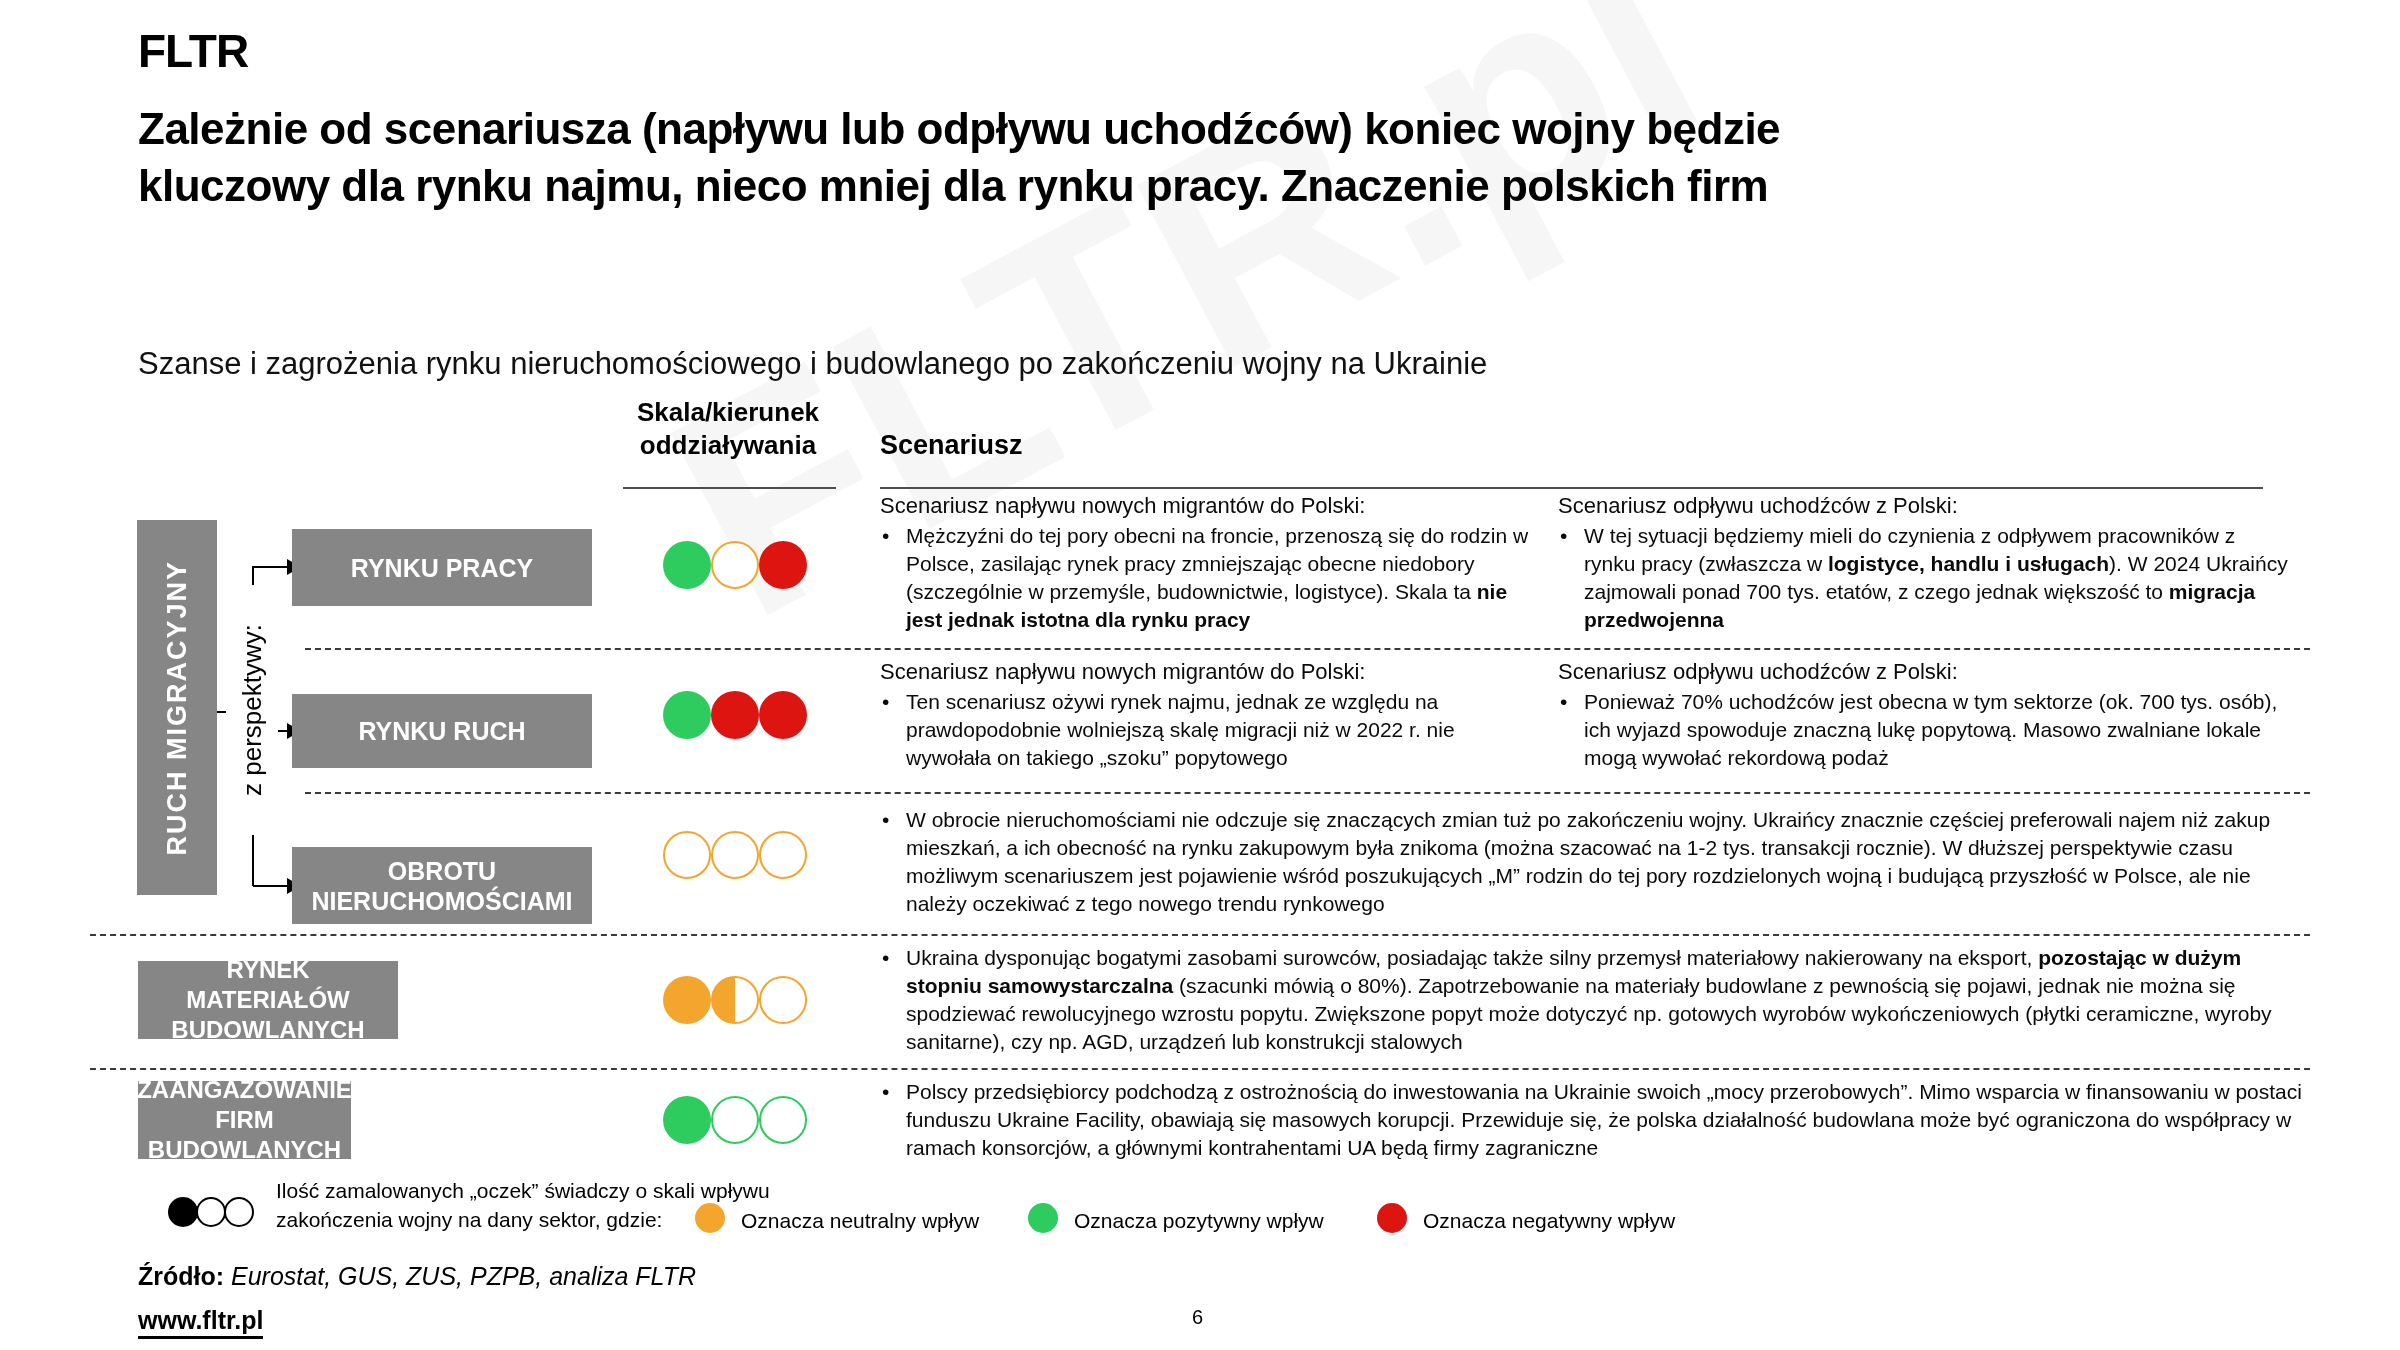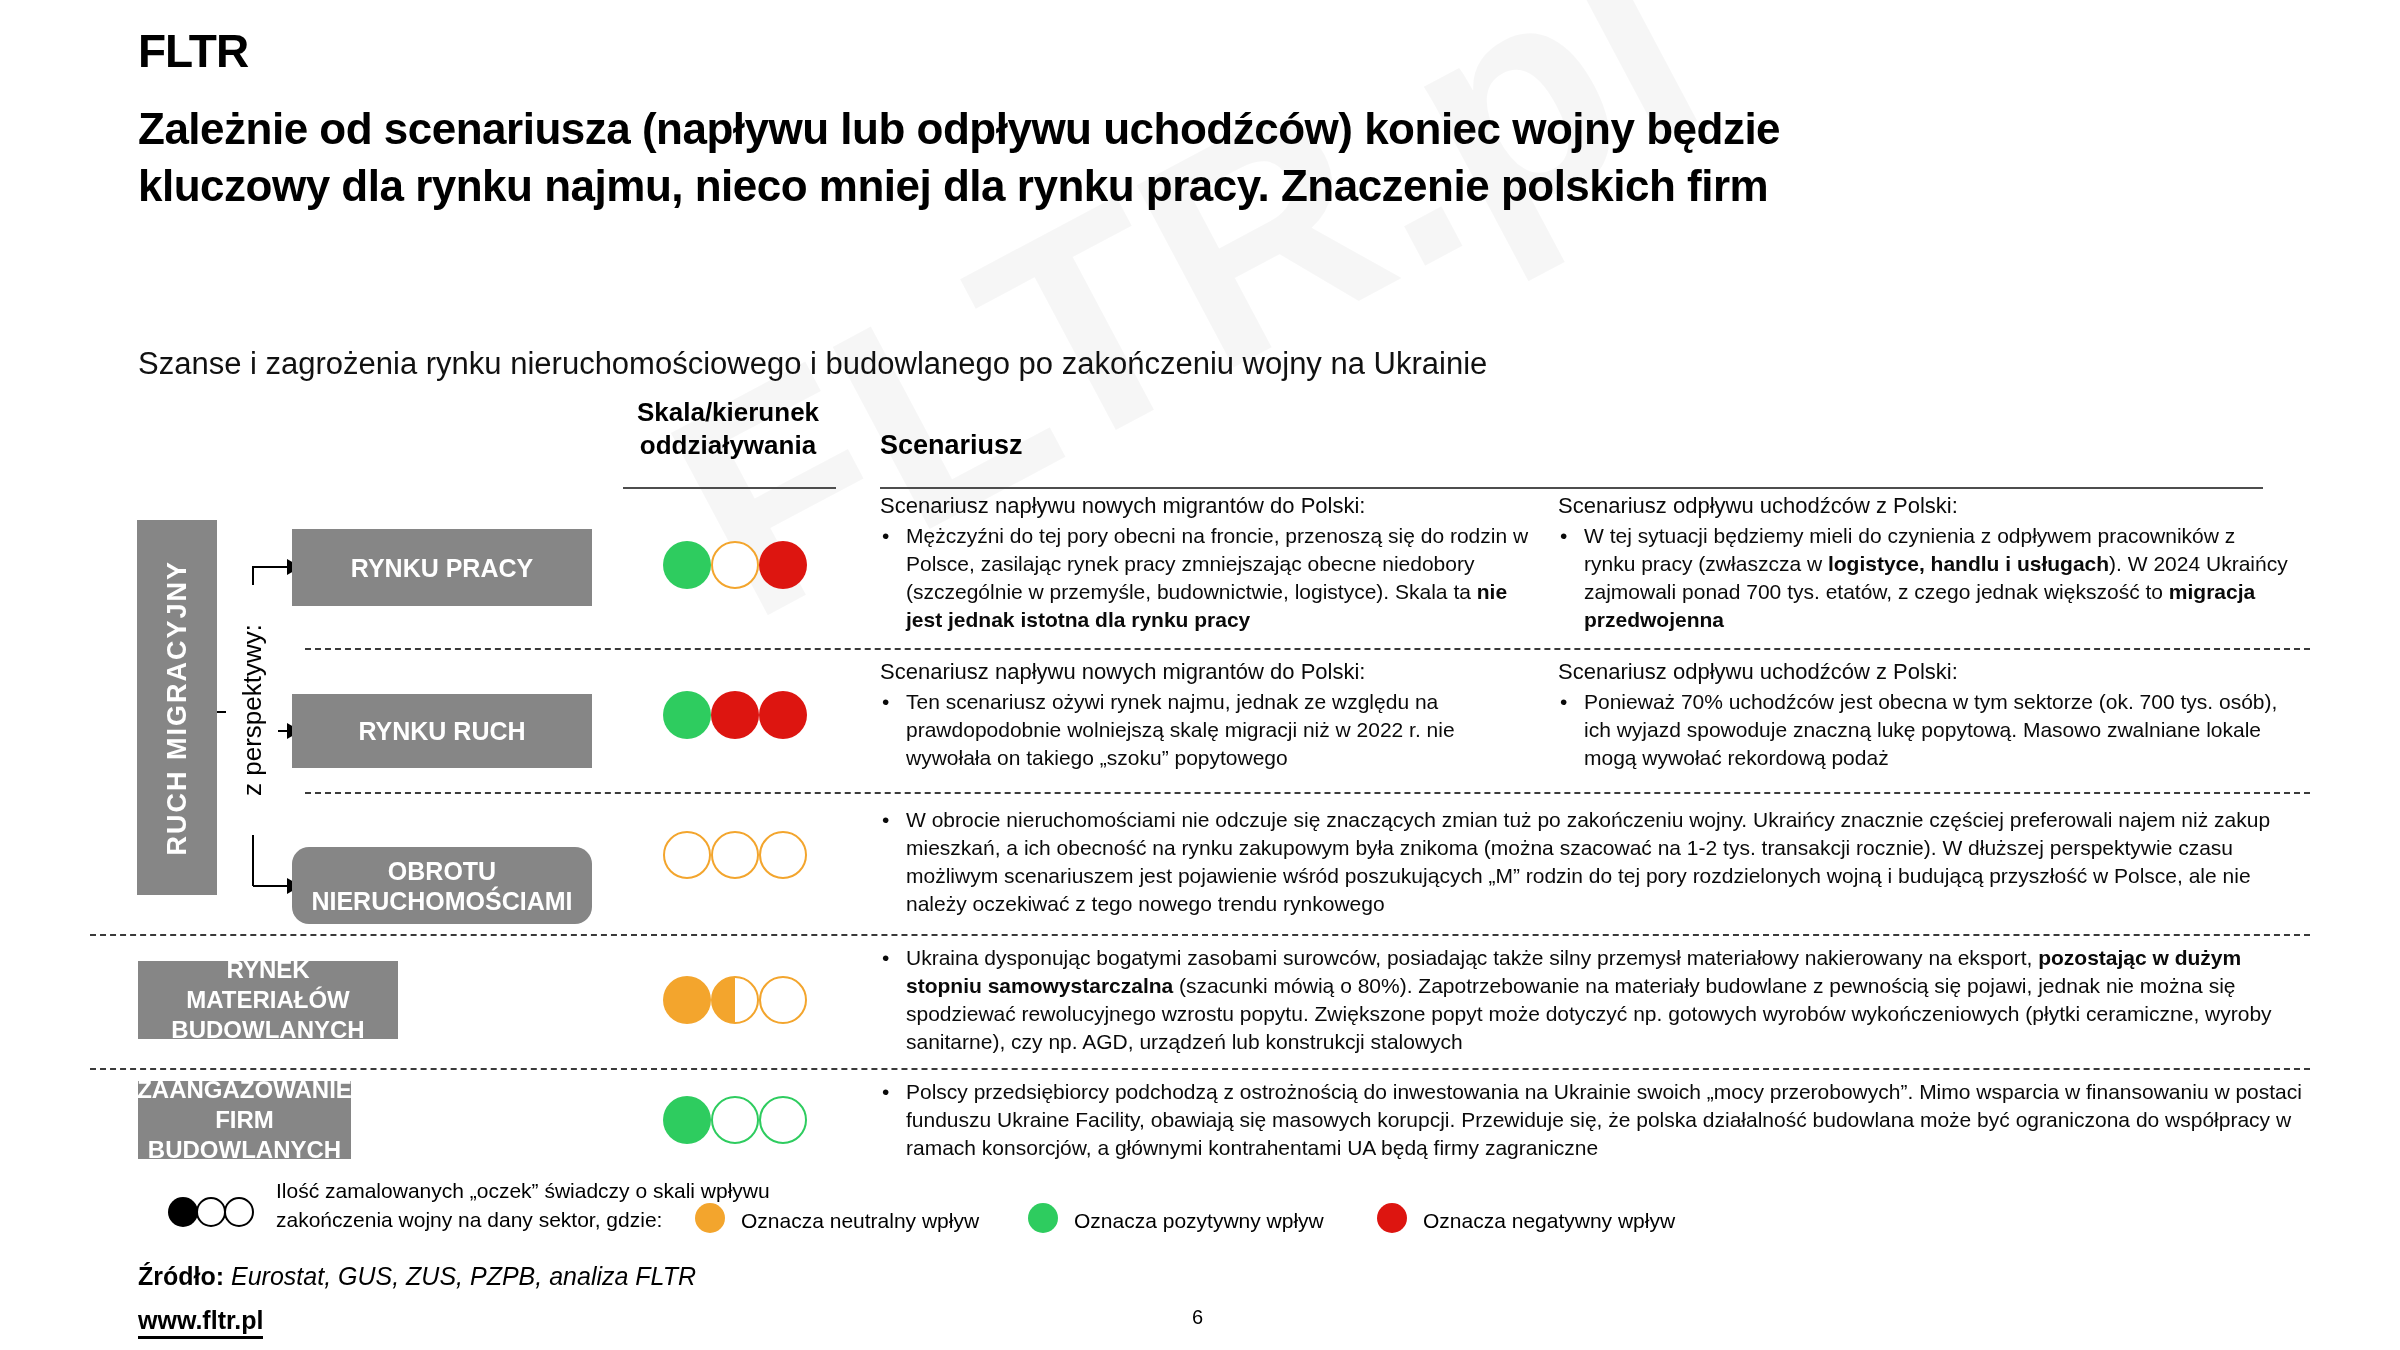--- a/index.html
+++ b/index.html
@@ -28,21 +28,21 @@
   .ruch-box .vtext{font-size:27px;letter-spacing:2px;}
   .persp{left:226px;top:585px;width:52px;height:250px;background:#fff;display:flex;align-items:center;justify-content:center;z-index:2;}
   .persp .vtext{font-size:26px;color:#000;font-weight:400;}
   .hline{background:#000;height:2px;}
   .vline{background:#000;width:2px;}
   .arrowhead{width:0;height:0;border-left:14px solid #000;border-top:8px solid transparent;border-bottom:8px solid transparent;}
   
   .rowbox{font-size:25px;line-height:30px;padding:0 16px;box-sizing:border-box;}
   .rb1{left:292px;top:529px;width:300px;height:77px;}
   .rb2{left:292px;top:694px;width:300px;height:74px;}
-  .rb3{left:292px;top:847px;width:300px;height:77px;border-radius:17px;}
+  .rb3{left:292px;top:847px;width:300px;height:77px;}
   .rb4{left:138px;top:961px;width:260px;height:78px;font-size:24px;}
   .rb5{left:138px;top:1081px;width:213px;height:78px;font-size:24px;}
   
   .dots{display:flex;}
   .dot{width:48px;height:48px;border-radius:50%;box-sizing:border-box;background:#fff;flex:none;}
   .dot.small{width:30px;height:30px;margin-left:-2px;}
   [data-state="green-full"]{background:#2ecc5f;}
   [data-state="green-empty"]{background:#fff;border:2px solid #2ecc5f;}
   [data-state="red-full"]{background:#dd1510;}
   [data-state="orange-full"]{background:#f3a52d;}

